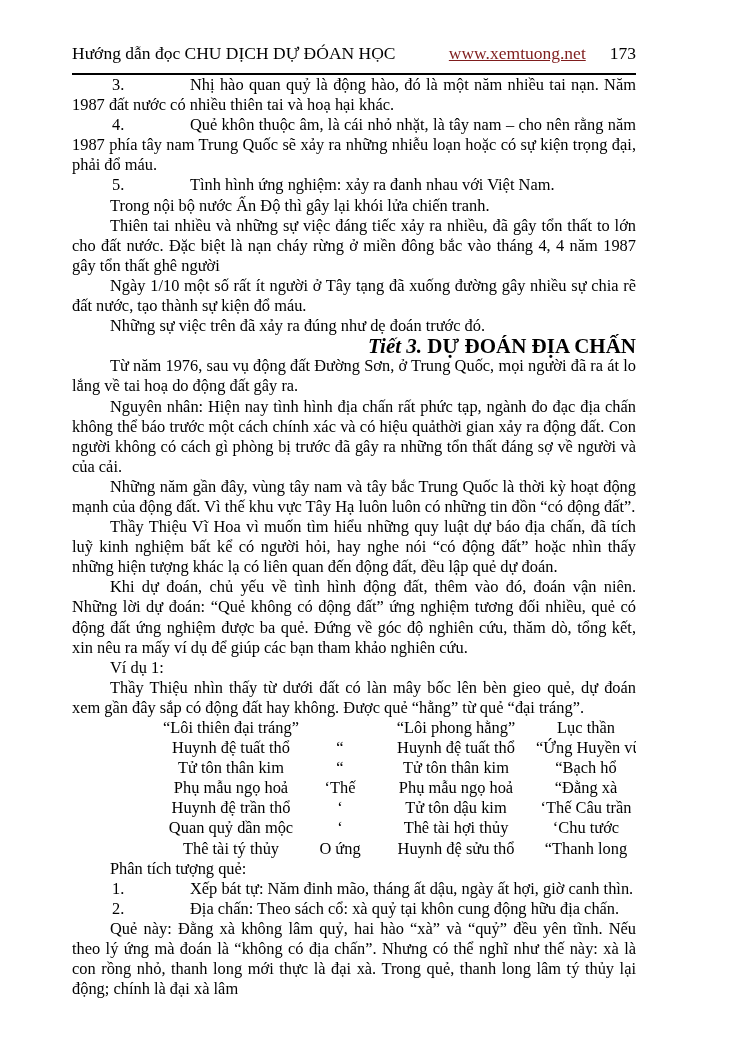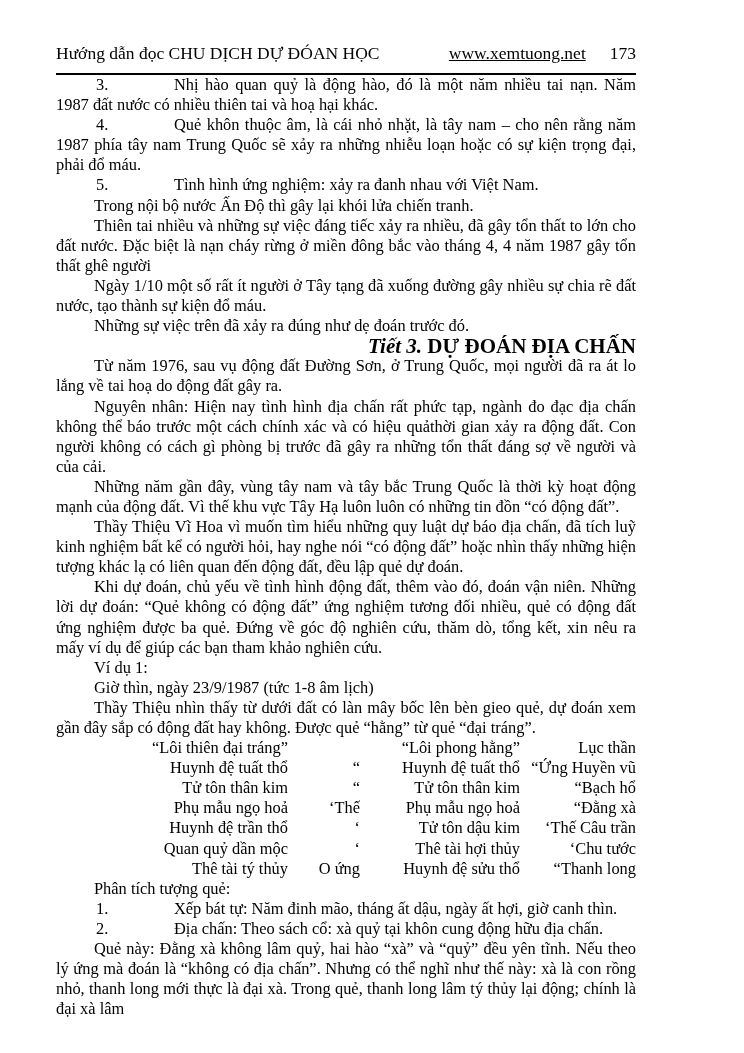--- a/index.html
+++ b/index.html
@@ -1,61 +1,60 @@
 <!DOCTYPE html>
 <html><head>
 <meta charset="utf-8">
 <style>
   html,body{margin:0;padding:0;background:#ffffff;}
   .page{
     width:708px;height:1053px;background:#ffffff;color:#000000;
     font-family:"Liberation Serif","DejaVu Serif",serif;
-    box-sizing:border-box;padding:42px 72px 0 56px;overflow:hidden;
+    box-sizing:border-box;padding:42px 72px 0 72px;overflow:hidden;
   }
   .header{display:flex;align-items:baseline;font-size:17.5px;line-height:22px;white-space:nowrap;}
   .htitle{flex:1 1 auto;}
   .hlink{text-decoration:underline;cursor:pointer;}
   .hnum{margin-left:24px;}
   .rule{border-top:2px solid #000;margin-top:9px;}
   .content{font-size:16.4px;line-height:20.1px;text-align:justify;}
   .content p{margin:0;}
   .para{text-indent:38px;}
   .numbered .num{display:inline-block;margin-left:40px;width:78px;}
   .heading{text-align:right;font-weight:bold;font-size:21px;text-indent:0;}
   .heading .hit{font-style:italic;}
   .hextable{text-align:left;}
-  .hexrow{display:grid;grid-template-columns:146px 72px 160px auto;padding-left:86px;text-align:right;}
+  .hexrow{display:grid;grid-template-columns:146px 72px 160px auto;padding-left:86px;text-align:center;}
   .hc{white-space:nowrap;overflow:hidden;}
 </style>
 </head>
 <body>
 
 <div class="page">
   <div class="header">
     <span class="htitle">Hướng dẫn đọc CHU DỊCH DỰ ĐÓAN HỌC</span>
-    <a class="hlink" href="#" style="color: #000000;">www.xemtuong.net</a>
+    <a class="hlink" href="#" style="color: #7f1d1d;">www.xemtuong.net</a>
     <span class="hnum">173</span>
   </div>
   <div class="rule"></div>
   <div class="content">
       <p class="numbered"><span class="num">3.</span><span>Nhị hào quan quỷ là động hào, đó là một năm nhiều tai nạn. Năm 1987 đất nước có nhiều thiên tai và hoạ hại khác.</span></p>
       <p class="numbered"><span class="num">4.</span><span>Quẻ khôn thuộc âm, là cái nhỏ nhặt, là tây nam – cho nên rằng năm 1987 phía tây nam Trung Quốc sẽ xảy ra những nhiễu loạn hoặc có sự kiện trọng đại, phải đổ máu.</span></p>
       <p class="numbered"><span class="num">5.</span><span>Tình hình ứng nghiệm: xảy ra đanh nhau với Việt Nam.</span></p>
       <p class="para">Trong nội bộ nước Ấn Độ thì gây lại khói lửa chiến tranh.</p>
       <p class="para">Thiên tai nhiều và những sự việc đáng tiếc xảy ra nhiều, đã gây tổn thất to lớn cho đất nước. Đặc biệt là nạn cháy rừng ở miền đông bắc vào tháng 4, 4 năm 1987 gây tổn thất ghê người</p>
       <p class="para">Ngày 1/10 một số rất ít người ở Tây tạng đã xuống đường gây nhiều sự chia rẽ đất nước, tạo thành sự kiện đổ máu.</p>
       <p class="para">Những sự việc trên đã xảy ra đúng như dẹ đoán trước đó.</p>
       <p class="heading"><span class="hit">Tiết 3.</span> <span>DỰ ĐOÁN ĐỊA CHẤN</span></p>
       <p class="para">Từ năm 1976, sau vụ động đất Đường Sơn, ở Trung Quốc, mọi người đã ra át lo lắng về tai hoạ do động đất gây ra.</p>
       <p class="para">Nguyên nhân: Hiện nay tình hình địa chấn rất phức tạp, ngành đo đạc địa chấn không thể báo trước một cách chính xác và có hiệu quảthời gian xảy ra động đất. Con người không có cách gì phòng bị trước đã gây ra những tổn thất đáng sợ về người và của cải.</p>
       <p class="para">Những năm gần đây, vùng tây nam và tây bắc Trung Quốc là thời kỳ hoạt động mạnh của động đất. Vì thế khu vực Tây Hạ luôn luôn có những tin đồn “có động đất”.</p>
       <p class="para">Thầy Thiệu Vĩ Hoa vì muốn tìm hiểu những quy luật dự báo địa chấn, đã tích luỹ kinh nghiệm bất kể có người hỏi, hay nghe nói “có động đất” hoặc nhìn thấy những hiện tượng khác lạ có liên quan đến động đất, đều lập quẻ dự đoán.</p>
       <p class="para">Khi dự đoán, chủ yếu về tình hình động đất, thêm vào đó, đoán vận niên. Những lời dự đoán: “Quẻ không có động đất” ứng nghiệm tương đối nhiều, quẻ có động đất ứng nghiệm được ba quẻ. Đứng về góc độ nghiên cứu, thăm dò, tổng kết, xin nêu ra mấy ví dụ để giúp các bạn tham khảo nghiên cứu.</p>
       <p class="para">Ví dụ 1:</p>
-      <p class="para">Giờ thìn, ngày 23/9/1987 (tức 1-8 âm lịch)</p>
       <p class="para">Thầy Thiệu nhìn thấy từ dưới đất có làn mây bốc lên bèn gieo quẻ, dự đoán xem gần đây sắp có động đất hay không. Được quẻ “hằng” từ quẻ “đại tráng”.</p>
       <div class="hextable">
         <div class="hexrow">
           <span class="hc hc0">“Lôi thiên đại tráng”</span>
           <span class="hc hc1"></span>
           <span class="hc hc2">“Lôi phong hằng”</span>
           <span class="hc hc3">Lục thần</span>
         </div>
         <div class="hexrow">
           <span class="hc hc0">Huynh đệ tuất thổ</span>

